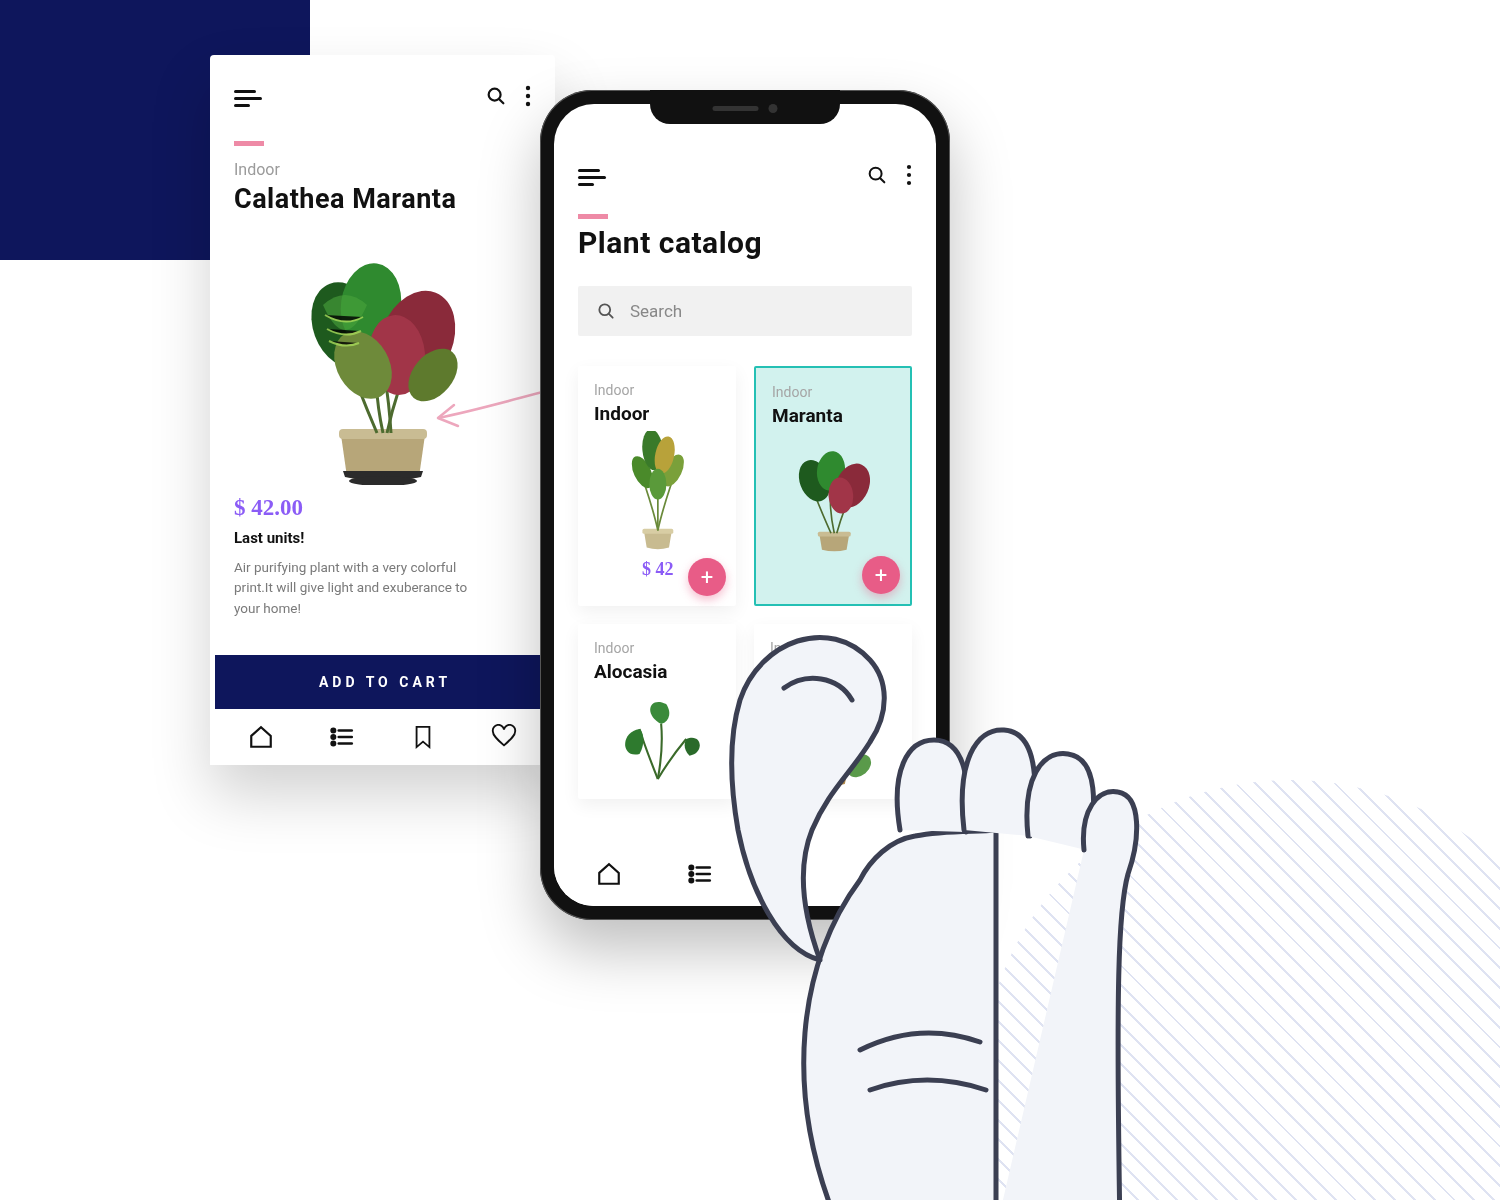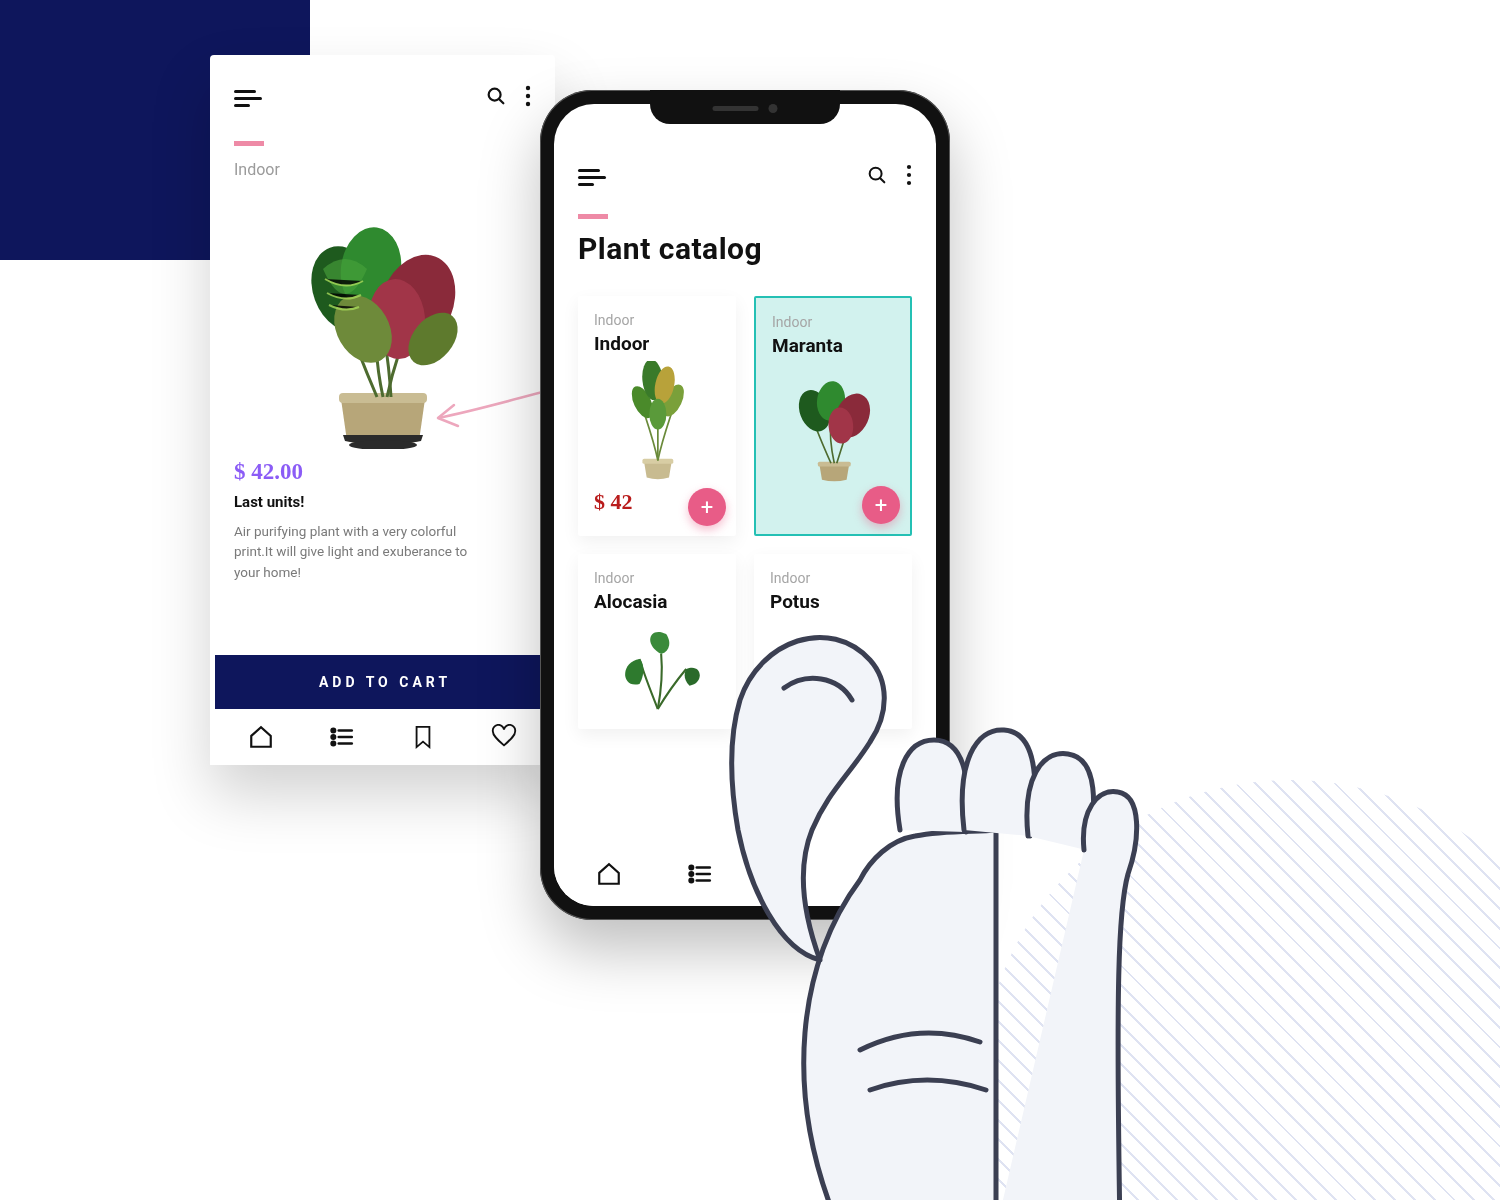--- a/index.html
+++ b/index.html
@@ -85,21 +85,21 @@
   .notch-dots .spk{width:46px;height:5px;background:#333;border-radius:3px;}
   .notch-dots .cam{width:9px;height:9px;background:#333;border-radius:50%;}
   .screen{
     position:relative;
     width:100%; height:100%;
     background:#fff;
     border-radius:40px;
     overflow:hidden;
     padding:60px 24px 0 24px;
   }
-  .catalog-title{ font-size:30px; font-weight:700; color:#111; margin-top:12px; letter-spacing:0.5px;}
+  .catalog-title{ font-size:30px; font-weight:700; color:#111; margin-top:6px; letter-spacing:0.5px;}
   .searchbar{
     margin-top:26px; height:50px; background:#f1f1f1; border-radius:2px;
     display:flex; align-items:center; gap:14px; padding:0 18px; color:#888;
   }
   .grid{
     margin-top:30px;
     display:grid; grid-template-columns:1fr 1fr; gap:18px;
   }
   .card{
     background:#fff; border-radius:2px;
@@ -111,21 +111,21 @@
   }
   .card.sel{
     background:#D2F2EE;
     box-shadow:none;
     border:2px solid #24C0B4;
   }
   .card .cat{ color:#a5a5a5; font-size:14px; }
   .card .name{ font-weight:700; font-size:19px; color:#111; margin-top:4px;}
   .card .thumb{ height:120px; display:flex; align-items:flex-end; justify-content:center; margin-top:6px;}
   .card .pricefoot{ display:flex; align-items:center; justify-content:space-between; margin-top:8px;}
-  .card .p{ color:#b91c1c; font-family:Georgia,serif; font-weight:700; font-size:22px;}
+  .card .p{ color:#8b5cf6; font-family:Georgia,serif; font-weight:700; font-size:18px;margin-left:48px;}
   .plus{
     width:38px;height:38px;border-radius:50%;
     background:#E85C87; color:#fff; display:flex; align-items:center; justify-content:center;
     font-size:22px; cursor:pointer;
     position:absolute; right:10px; bottom:10px;
     box-shadow:0 4px 10px rgba(232,92,135,0.4);
   }
   .card.small{ height:175px; }
   .screen .bottom-nav{ border-top:none; }
   .screen .bottom-nav{ height:64px; }
@@ -169,20 +169,21 @@
             <circle cx="3" cy="3" r="2.2" fill="#111"></circle>
             <circle cx="3" cy="11" r="2.2" fill="#111"></circle>
             <circle cx="3" cy="19" r="2.2" fill="#111"></circle>
           </svg>
       </span>
     </div>
   </div>
 
   <div class="pink-dash"></div>
   <div class="cat-label">Indoor</div>
+  <h1 class="page-title">Calathea Maranta</h1>
 
   <div class="hero-img">
 
     <svg class="plant" height="260" viewBox="0 0 200 260">
       <g transform="translate(100,210)">
 
         <path d="M-42 0 L42 0 L36 42 Q0 52 -36 42 Z" fill="#B7A679"></path>
         <rect x="-44" y="-6" width="88" height="10" rx="4" fill="#C9BC93"></rect>
         <path d="M-40 36 L40 36 L38 42 Q0 50 -38 42 Z" fill="#2b2b2b"></path>
         <ellipse cx="0" cy="46" rx="34" ry="5" fill="#2b2b2b"></ellipse>
@@ -282,20 +283,27 @@
               <circle cx="3" cy="11" r="2.1" fill="#111"></circle>
               <circle cx="3" cy="19" r="2.1" fill="#111"></circle>
             </svg>
         </span>
       </div>
     </div>
 
     <div class="pink-dash" style="margin-top:24px;"></div>
     <h1 class="catalog-title">Plant catalog</h1>
 
+    <div class="searchbar">
+      <svg width="20" height="20" viewBox="0 0 24 24" fill="none" stroke="#555" stroke-width="2.2" stroke-linecap="round">
+          <circle cx="10.5" cy="10.5" r="6.5"></circle>
+          <line x1="20" y1="20" x2="15.5" y2="15.5"></line>
+        </svg>
+      <span style="font-size:17px;">Search</span>
+    </div>
 
     <div class="grid">
 
       <div class="card">
         <div class="cat">Indoor</div>
         <div class="name">Indoor</div>
         <div class="thumb">
           <svg class="plant" height="120" viewBox="0 0 100 140">
             <g transform="translate(50 118)">
               <path d="M-16 0 L16 0 L13 18 Q0 22 -13 18 Z" fill="#c8bb90"></path>

